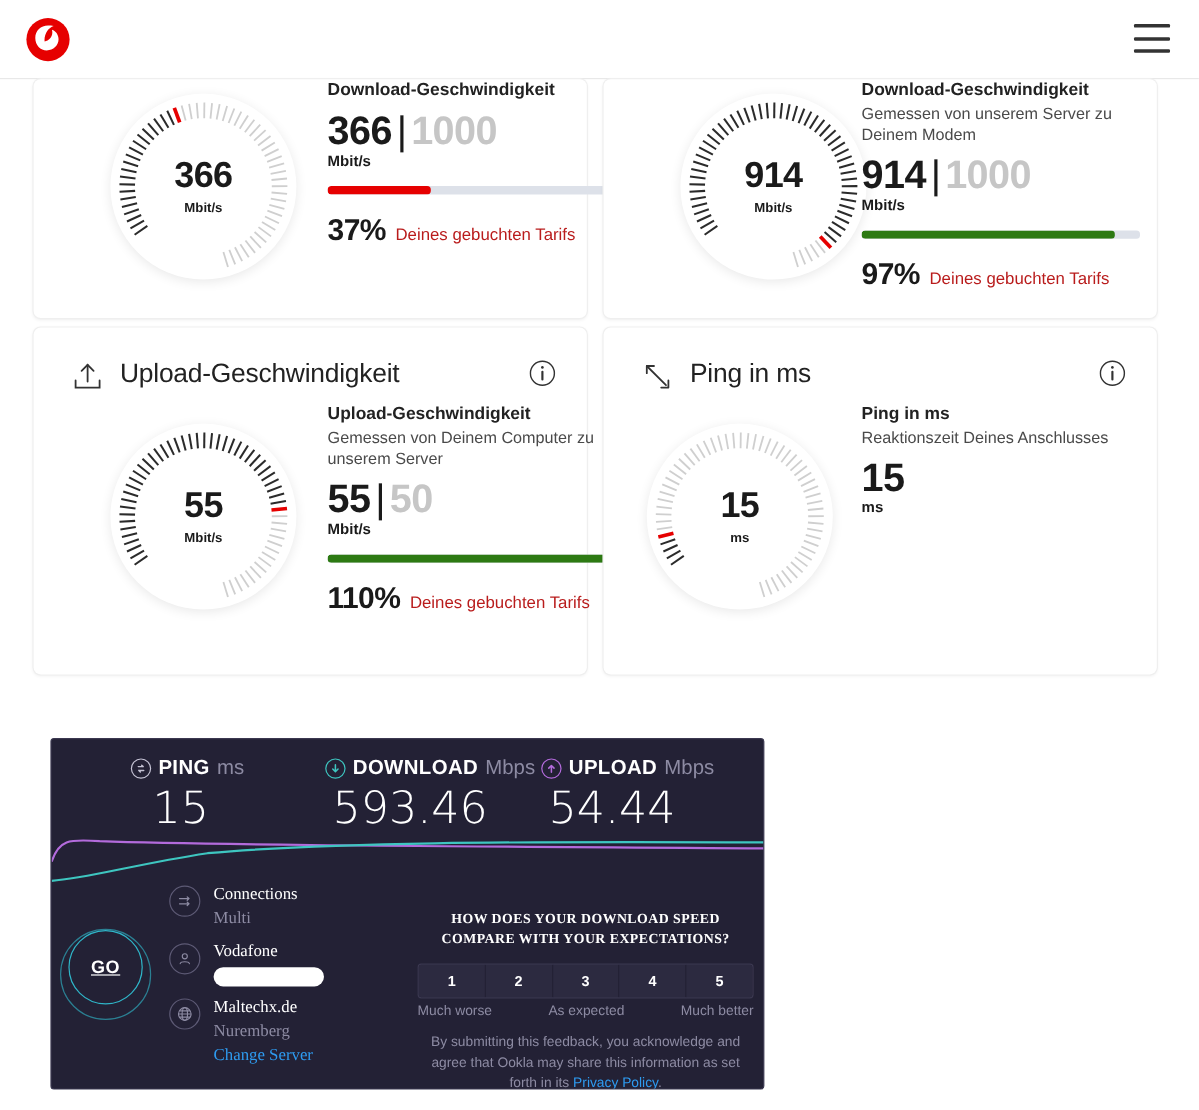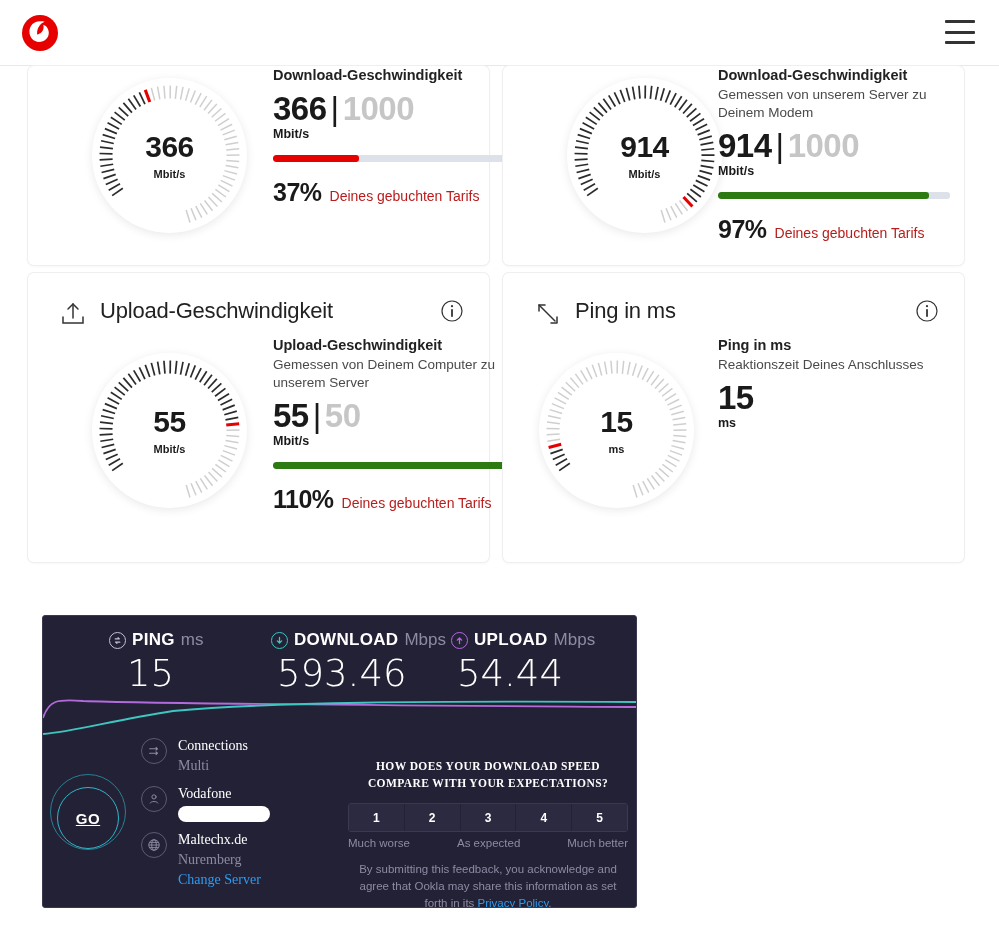--- a/index.html
+++ b/index.html
@@ -173,21 +173,21 @@
   }
 
   .ookla-bottom {
     position: absolute; top: 120px; left: 0; width: 100%; height: 173px;
   }
 
   .go-btn {
     position: absolute; left: 7px; top: 38px;
     width: 76px; height: 76px; border-radius: 50%;
     border: 1.5px solid #2b7f92;
-    display: flex; align-items: flex-end; justify-content: center;
+    display: flex; align-items: flex-start; justify-content: center;
     cursor: pointer;
     text-decoration: underline;
   }
   .go-btn-inner {
     width: 62px; height: 62px; border-radius: 50%;
     border: 1.8px solid #2fb5c8;
     display: flex; align-items: center; justify-content: center;
     font-size: 15px; font-weight: 700; letter-spacing: 0.5px; color: #ffffff;
   }
 

